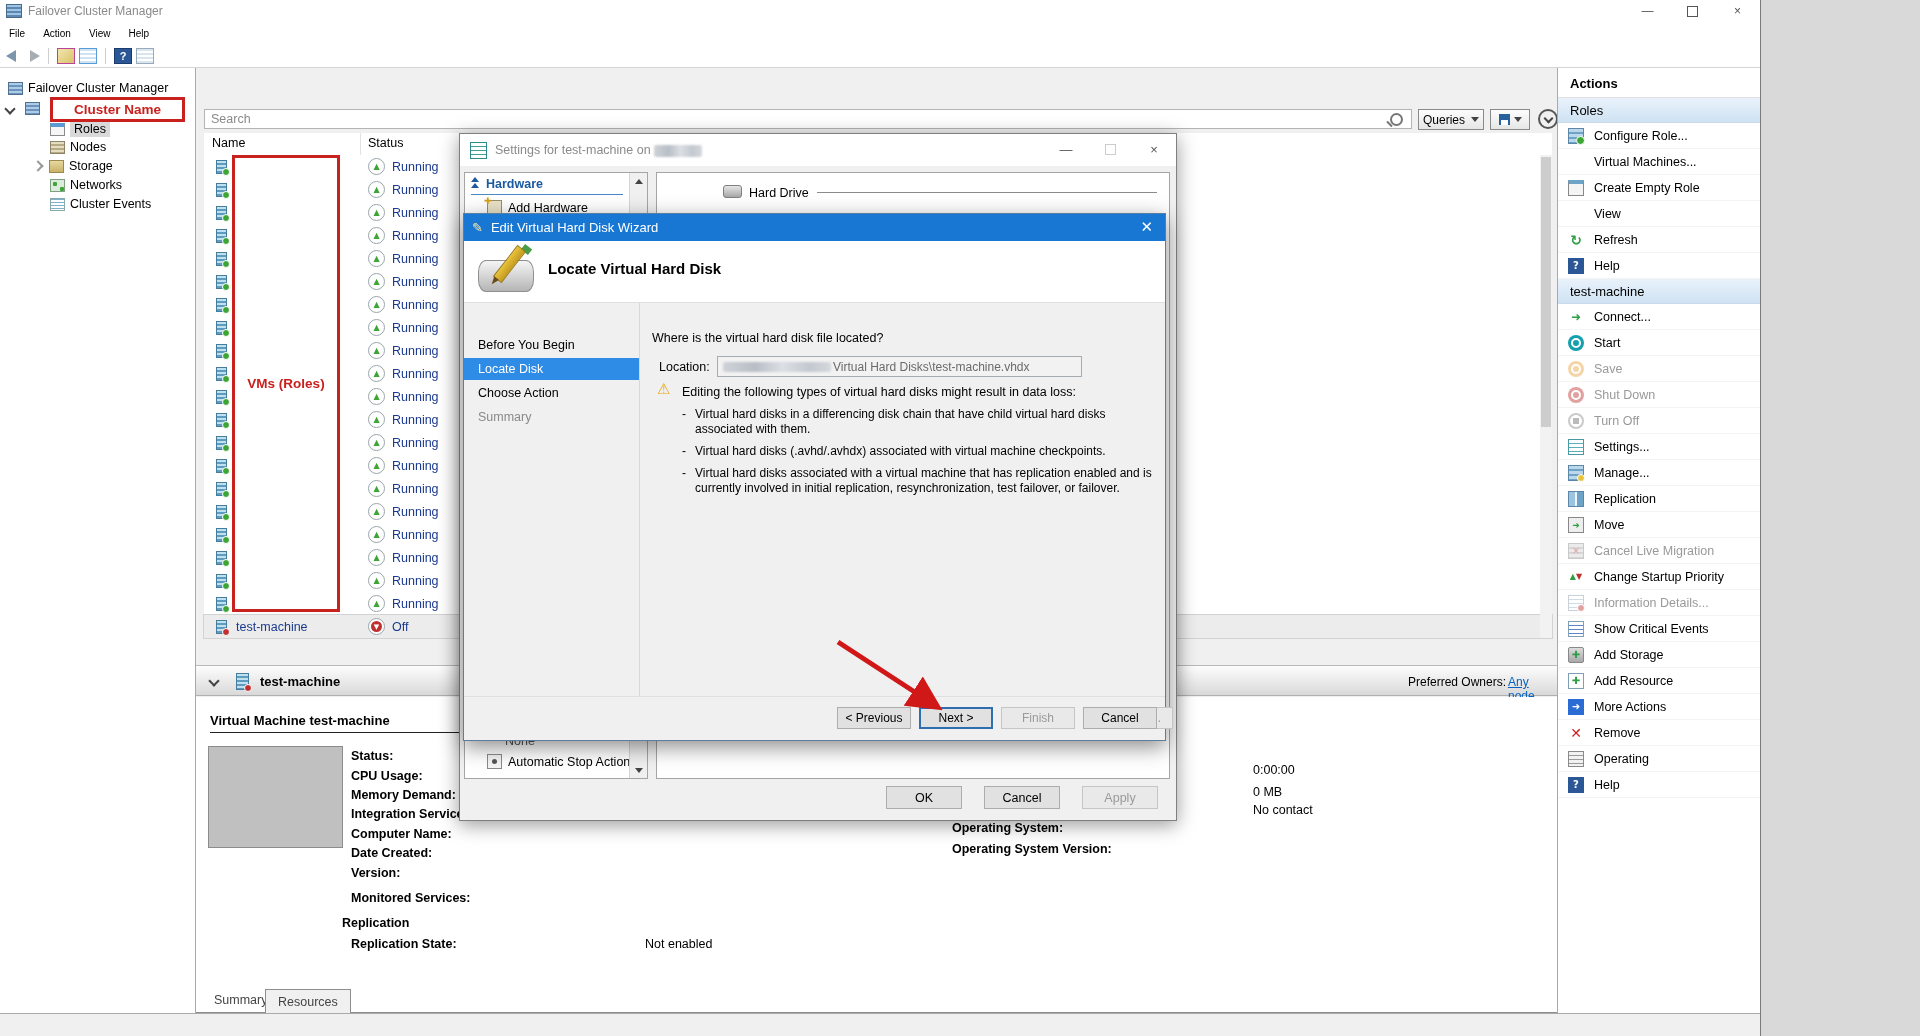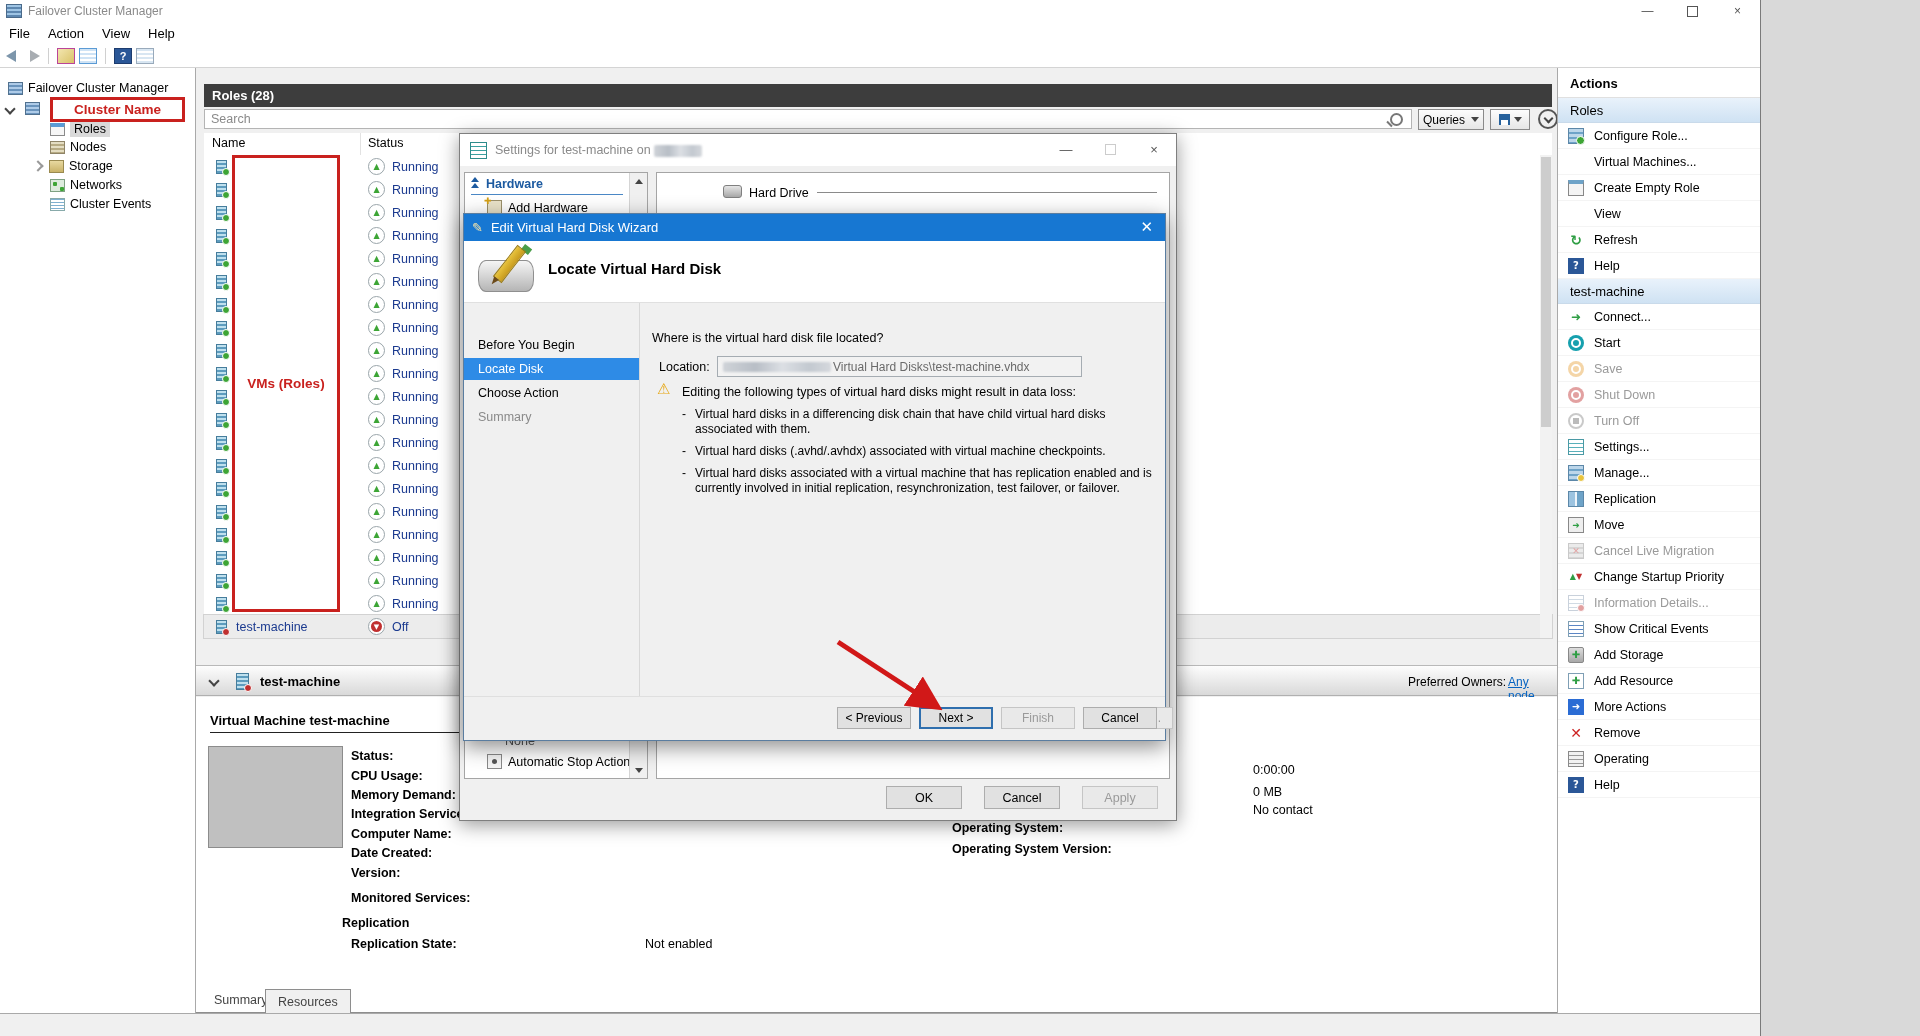--- a/index.html
+++ b/index.html
@@ -10,21 +10,21 @@
   .titlebar{position:absolute;left:0;top:0;width:1920px;height:22px;background:#fff;
     display:flex;align-items:center;padding-left:6px;box-sizing:border-box}
   .app-ico{width:14px;height:12px;background:repeating-linear-gradient(180deg,#9ec4e4 0 2px,#5d87b0 2px 4px);
     border:1px solid #4a6a8a;margin-right:6px}
   .titletext{color:#8a8a8a;font-size:12px}
   .winbtns{position:absolute;right:0;top:0;height:22px;display:flex}
   .wbtn{width:45px;height:22px;display:flex;align-items:center;justify-content:center;color:#555;font-size:12px}
   .maxbox{width:9px;height:9px;border:1px solid #555}
   .menubar{position:absolute;left:0;top:22px;width:1920px;height:22px;background:#fff;
     display:flex;align-items:center;border-bottom:1px solid #f0f0f0}
-  .menu-item{padding:2px 9px;font-size:13px}
+  .menu-item{padding:2px 9px;font-size:10px}
   .toolbar{position:absolute;left:0;top:44px;width:1920px;height:24px;background:#fff;
     border-bottom:1px solid #d4d4d4;display:flex;align-items:center;gap:4px;padding-left:6px;box-sizing:border-box}
   .tsep{width:1px;height:16px;background:#d0d0d0;margin:0 4px}
   .nav-arrow{width:0;height:0;border-top:6px solid transparent;border-bottom:6px solid transparent}
   .nav-back{border-right:10px solid #7d96ab}
   .nav-fwd{border-left:10px solid #a8adb2}
   .ttile{width:18px;height:16px;border:1px solid #bcd;box-sizing:border-box}
   .ttile.t1{background:linear-gradient(135deg,#f3e6b0,#d9c268);border-color:#b49}
   .ttile.t2{background:#fff;border:1px solid #5b9bd5;background-image:repeating-linear-gradient(180deg,#cfe3f5 0 2px,#fff 2px 4px)}
   .ttile.t3{background:#2b5797;color:#fff;display:flex;align-items:center;justify-content:center;font-weight:bold;font-size:11px;border-color:#1d3c6e}
@@ -295,23 +295,20 @@
       <span class="ti ti-events"></span>
       <span>Cluster Events</span>
     </div>
   </div>
 
   <div class="anno-box" style="left:50px;top:97px;width:135px;height:25px">
     <span class="anno-text">Cluster Name</span>
   </div>
 
   <div class="center">
-    <div class="rolesbar">
-      <span>Roles (28)</span>
-    </div>
 
     <div class="searchrow">
       <div class="searchbox">
         <span class="search-ph">Search</span>
         <span class="mag"></span>
       </div>
       <div class="qbtn">
         <span>Queries</span>
         <span class="tri-down"></span>
       </div>

